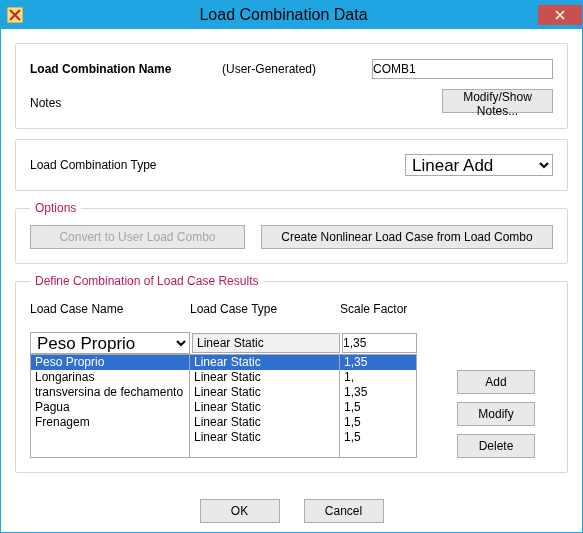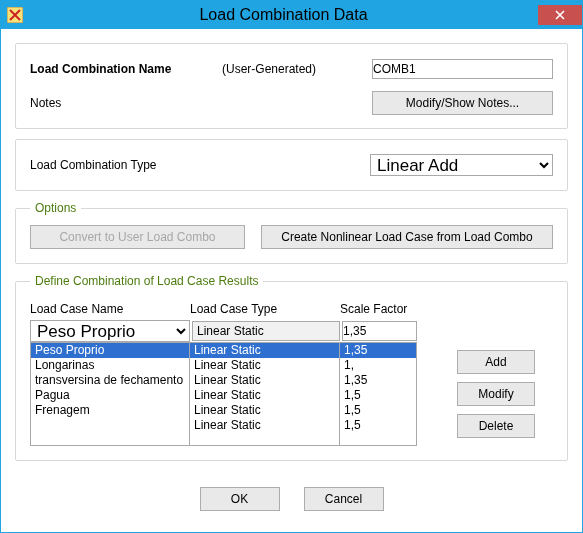--- a/index.html
+++ b/index.html
@@ -58,21 +58,21 @@
     margin-bottom: 10px;
     box-sizing: border-box;
     background:#fff;
   }
   .row {
     display:flex;
     align-items:center;
     height: 26px;
     margin-bottom: 8px;
   }
-  .row:last-child{margin-bottom:0;}
+  .row:last-child{margin-bottom:0;gap:35px;}
   .lbl-col { width: 192px; }
   .mid-col { width: 150px; }
   .field-col { flex:1; }
   .bold { font-weight: 600; }
   .textbox {
     height: 20px;
     border: 1px solid #a9a9a9;
     background:#fff;
     padding: 0 0;
     font-family: Liberation Sans, sans-serif; font-size: 12px;
@@ -102,21 +102,21 @@
     box-sizing:border-box;
     padding: 0 2px;
   }
   fieldset {
     border: 1px solid #d8d8d8;
     border-radius: 2px;
     padding: 10px 14px 14px 14px;
     margin: 0 0 10px 0;
   }
   legend {
-    color: #4d7c0f;
+    color: #be185d;
     padding: 0 5px;
     font-size: 12px;
   }
   .options-row { display:flex; gap: 16px; align-items:center; }
   .options-row .button { flex:1; }
   
   .defs-headers {
     display:flex; margin-top:4px; margin-bottom:4px;
   }
   .defs-headers .h1 { width: 160px; }
@@ -129,22 +129,22 @@
   .listbox {
     border:1px solid #a9a9a9;
     background:#fff;
     height: 104px;
     box-sizing:border-box;
     overflow:hidden;
     font-size:12px;
   }
   .list-wrap {
     display:flex;
-    align-items:center;
-    margin-top:4px;
+    align-items:flex-end;
+    margin-top:16px;
   }
   .lists-col {
     display:flex;
     gap:0;
     margin-top:0;
   }
   .lists-col > .col { display:flex; flex-direction:column; }
   .col-names { width:160px; }
   .col-types { width:150px; }
   .col-sf    { width:77px; }

